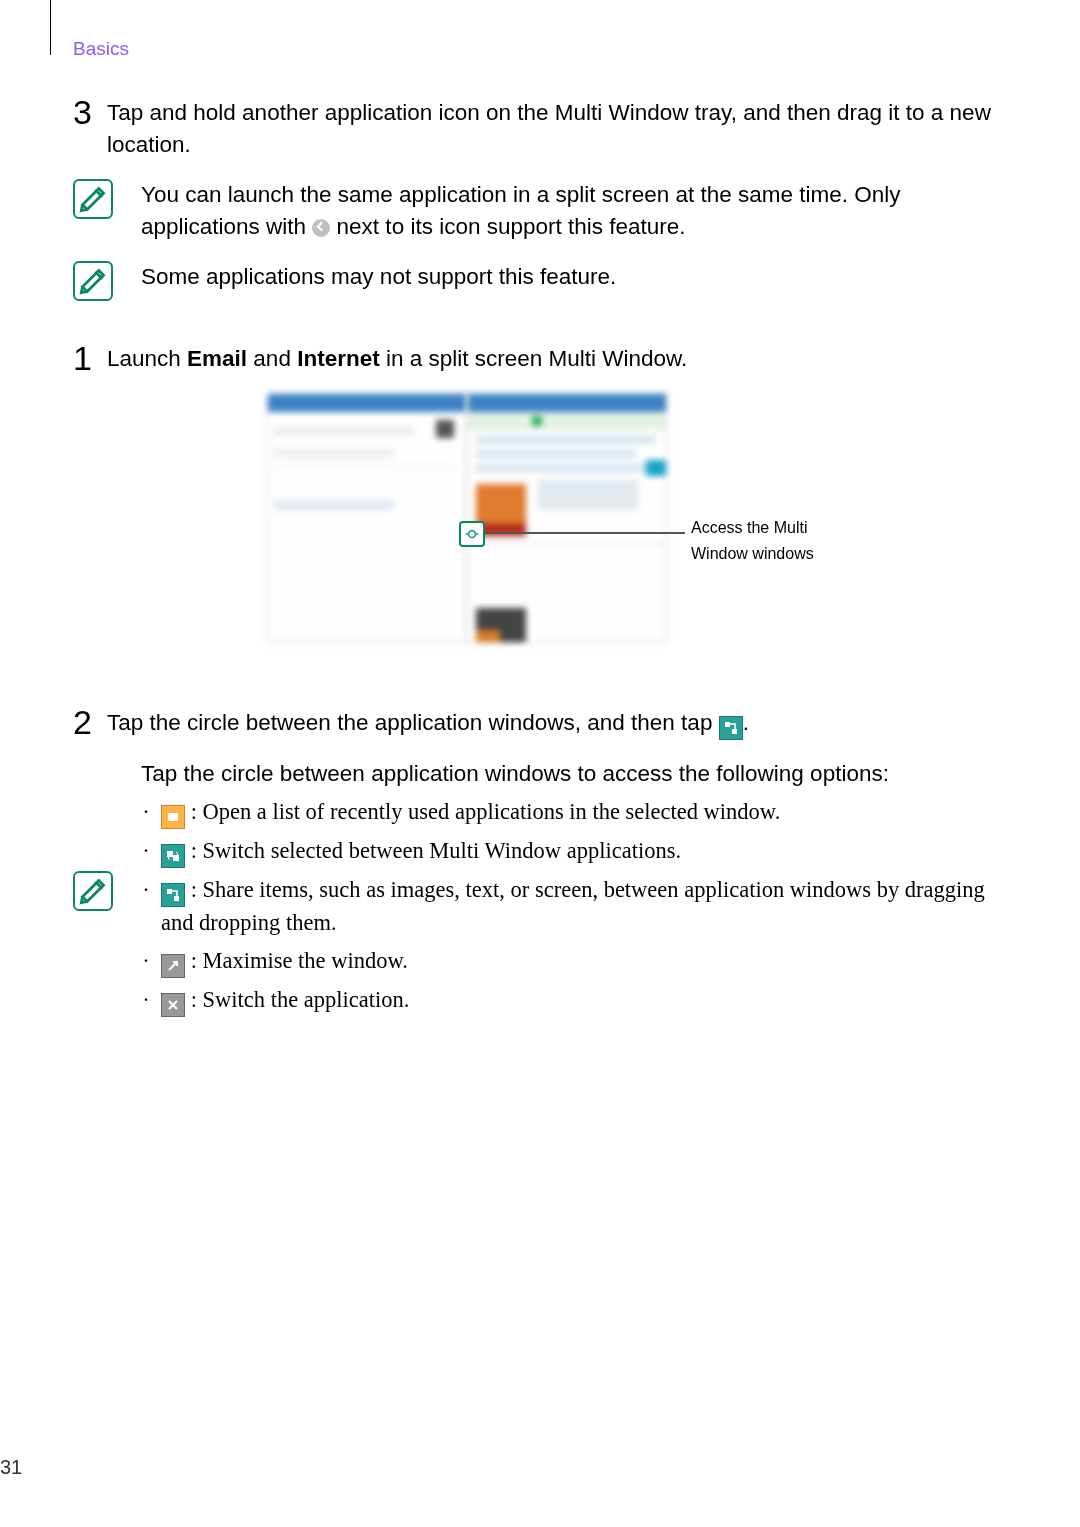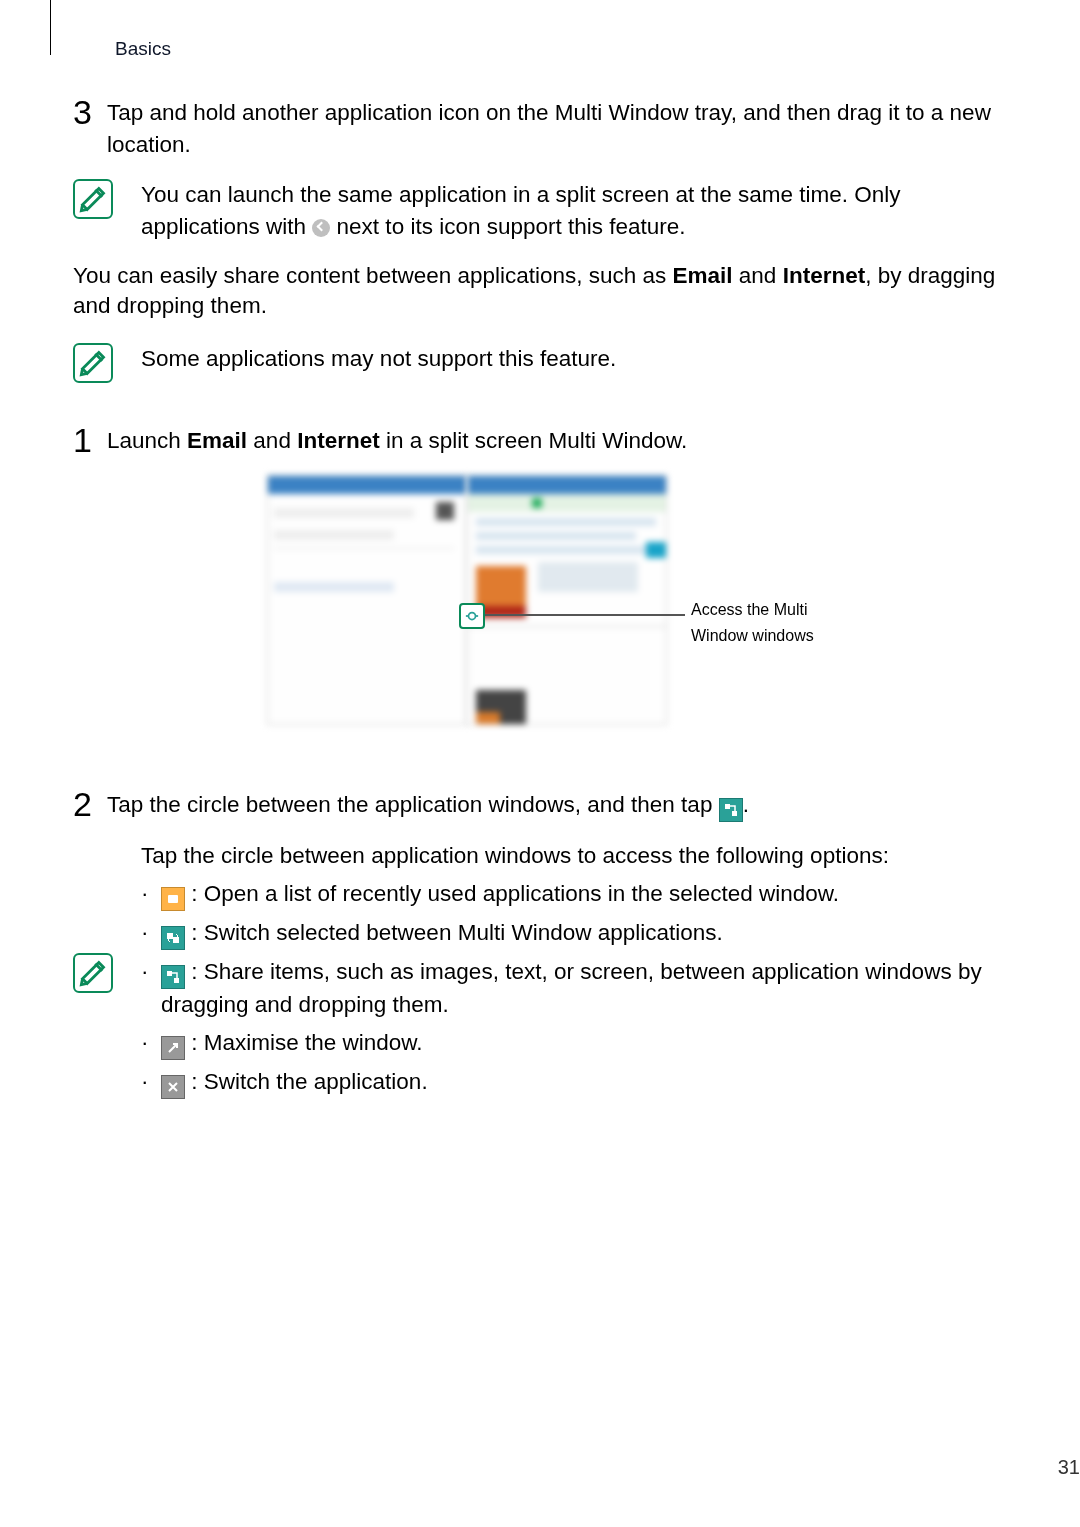--- a/index.html
+++ b/index.html
@@ -23,22 +23,21 @@
     top: 0;
     width: 0;
     height: 55px;
     border-left: 1px solid #000;
   }
   .header-crumb {
     position: absolute;
     left: 73px;
     top: 38px;
     font-size: 19px;
-    color: #0f172a;
-    margin-left: 42px;
+    color: #8b5cf6;
   }
   .content {
     position: absolute;
     left: 73px;
     top: 95px;
     width: 940px;
   }
   .num-block {
     display: flex;
     align-items: flex-start;
@@ -82,20 +81,21 @@
   }
   .note-text ul, .sub-list {
     padding-left: 20px;
     margin: 6px 0 0 0;
   }
   .sub-list li {
     margin: 6px 0;
     font-size: 22.5px;
     line-height: 32px;
     list-style-type: "·  ";
+    font-family: Liberation Serif, serif;
   }
   .inline-box-icon {
     display: inline-flex;
     width: 22px;
     height: 22px;
     border: 1px solid #aaa;
     background: #eee;
     vertical-align: -5px;
     align-items: center;
     justify-content: center;
@@ -197,21 +197,21 @@
     left: 618px;
     top: 122px;
     font-size: 16px;
     line-height: 26px;
   }
   .page-number {
     position: absolute;
     left: 0;
     width: 1080px;
     bottom: 48px;
-    text-align: right;
+    text-align: left;
     font-size: 20px;
     color: #333;
   }
 
   .circle-chevron {
     display: inline-block;
     width: 18px;
     height: 18px;
     border-radius: 50%;
     background: #bfbfbf;
@@ -250,23 +250,20 @@
           <path d="M3 17l4 4L21 7l-4-4L3 17z" fill="none" stroke="#0a8a59" stroke-width="2.4"></path>
           <path d="M14 4l6 6" fill="none" stroke="#0a8a59" stroke-width="2.4"></path>
           <path d="M3 17l-1 5 5-1" fill="none" stroke="#0a8a59" stroke-width="2.4"></path>
         </svg>
       </div>
       <div class="note-text">
         <span>You can launch the same application in a split screen at the same time. Only applications with </span><span class="circle-chevron"></span><span> next to its icon support this feature.</span>
       </div>
     </div>
 
-    <div class="body-para">
-      <span>You can easily share content between applications, such as </span><b>Email</b><span> and </span><b>Internet</b><span>, by dragging and dropping them.</span>
-    </div>
 
     <div class="note-block" style="margin-bottom:40px;">
       <div class="note-icon-wrapper">
         <svg viewBox="0 0 24 24">
           <path d="M3 17l4 4L21 7l-4-4L3 17z" fill="none" stroke="#0a8a59" stroke-width="2.4"></path>
           <path d="M14 4l6 6" fill="none" stroke="#0a8a59" stroke-width="2.4"></path>
           <path d="M3 17l-1 5 5-1" fill="none" stroke="#0a8a59" stroke-width="2.4"></path>
         </svg>
       </div>
       <div class="note-text">Some applications may not support this feature.</div>

